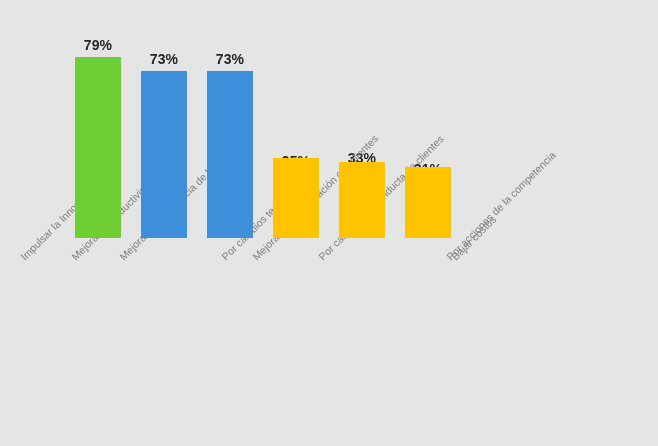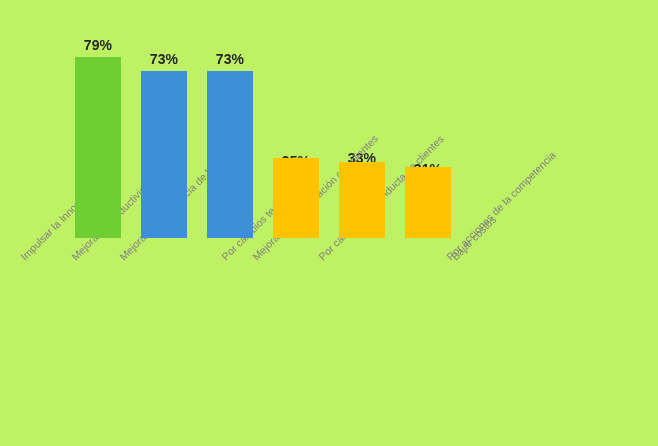--- a/index.html
+++ b/index.html
@@ -14,21 +14,21 @@
     overflow: hidden;
     position: relative;
   }
 
   #chart-root {
     position: absolute;
     left: 0;
     top: 0;
     width: 658px;
     height: 446px;
-    background: #bef264;
+    background: #e5e5e5;
   }
 
   
   .plot-area {
     position: absolute;
     left: 75px;
     top: 10px;
     width: 575px;
     height: 228px;
   }

